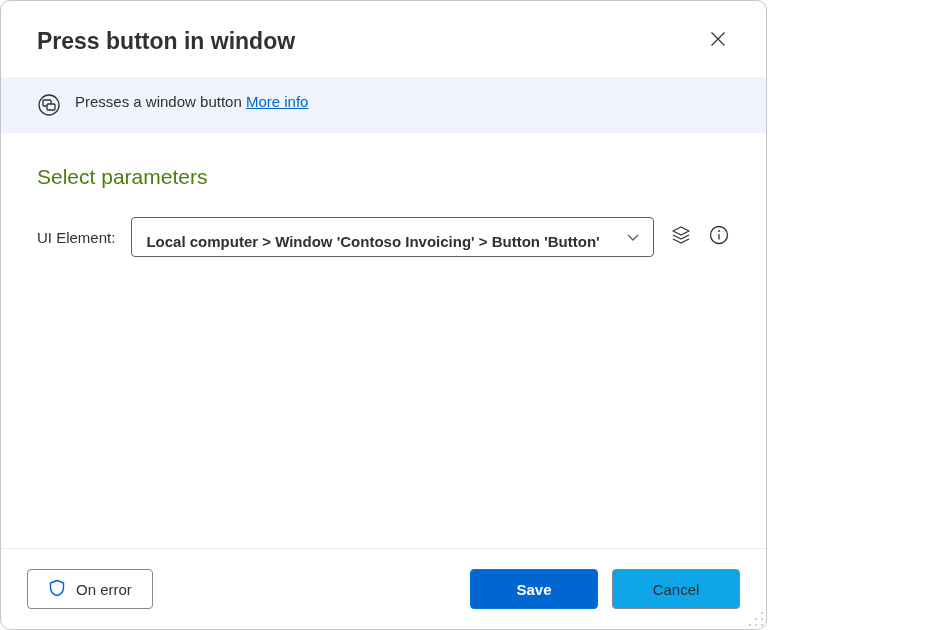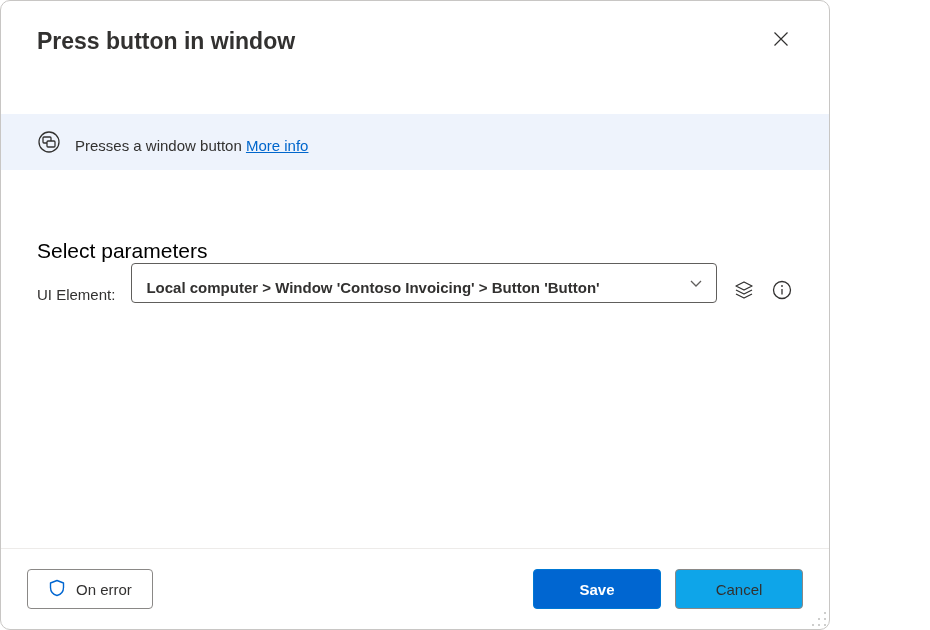--- a/index.html
+++ b/index.html
@@ -7,30 +7,29 @@
     margin: 0;
     font-family: "Segoe UI", -apple-system, BlinkMacSystemFont, sans-serif;
     background: #fff;
     color: #323130;
     width: 930px;
     height: 630px;
     overflow: hidden;
     position: relative;
   }
   .dialog {
-    width: 830px;
+    width: 767px;
     height: 630px;
     border: 1px solid #c8c6c4;
     border-radius: 10px;
     display: flex;
     flex-direction: column;
     background: #fff;
     overflow: hidden;
     position: relative;
-    gap: 37px;
   }
   .header {
     display: flex;
     align-items: center;
     padding: 24px 32px 20px 36px;
   }
   .title {
     font-size: 23px;
     font-weight: 600;
     flex: 1;
@@ -42,21 +41,21 @@
     display: flex;
     align-items: center;
     justify-content: center;
     cursor: pointer;
     color: #323130;
   }
   .info-bar {
     background: #eef3fc;
     padding: 16px 36px;
     display: flex;
-    align-items: flex-end;
+    align-items: flex-start;
     gap: 14px;
   }
   .info-icon {
     width: 24px;
     height: 24px;
     flex-shrink: 0;
     display: flex;
     align-items: center;
     justify-content: center;
   }
@@ -69,25 +68,26 @@
     text-decoration: underline;
     cursor: pointer;
   }
   .body {
     flex: 1;
     padding: 32px 36px;
   }
   .section-title {
     font-size: 21px;
     font-weight: 400;
-    color: #000000;
+    color: #4d7c0f;
+    margin-bottom: 28px;
   }
   .param-row {
     display: flex;
-    align-items: flex-end;
+    align-items: center;
     gap: 16px;
   }
   .param-label {
     font-size: 15px;
     color: #323130;
     white-space: nowrap;
   }
   .dropdown {
     flex: 1;
     border: 1px solid #605e5c;

